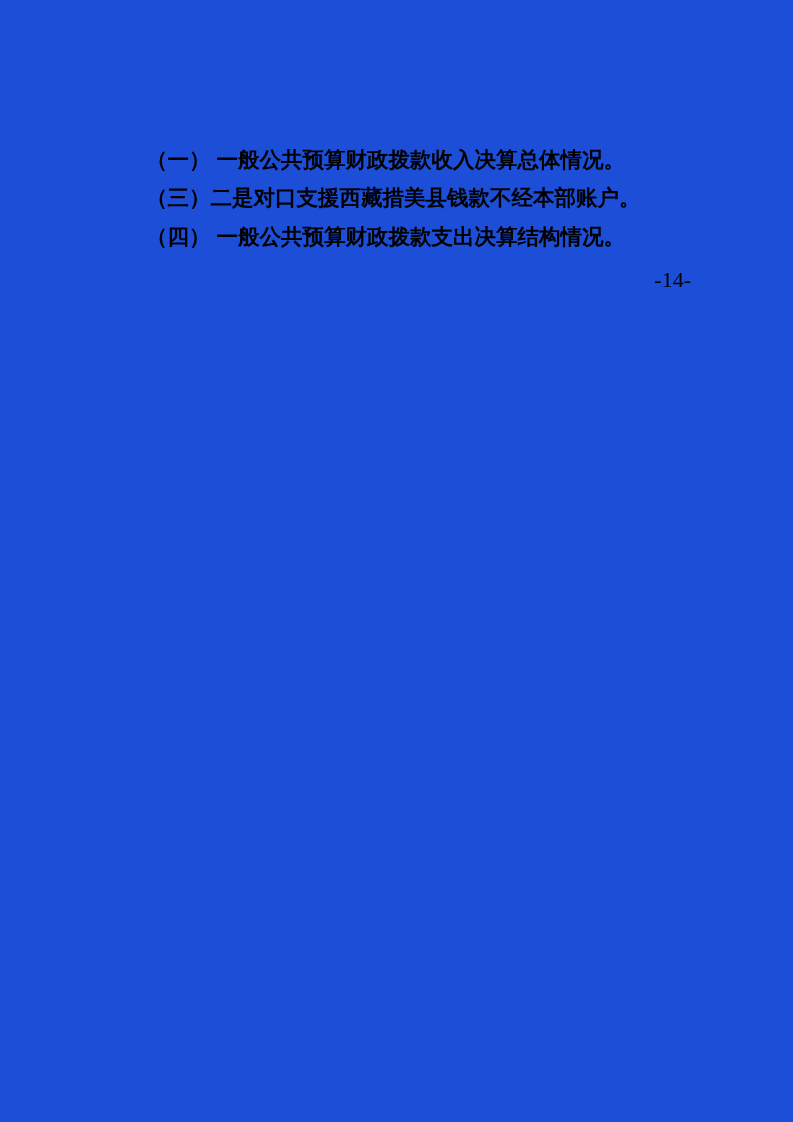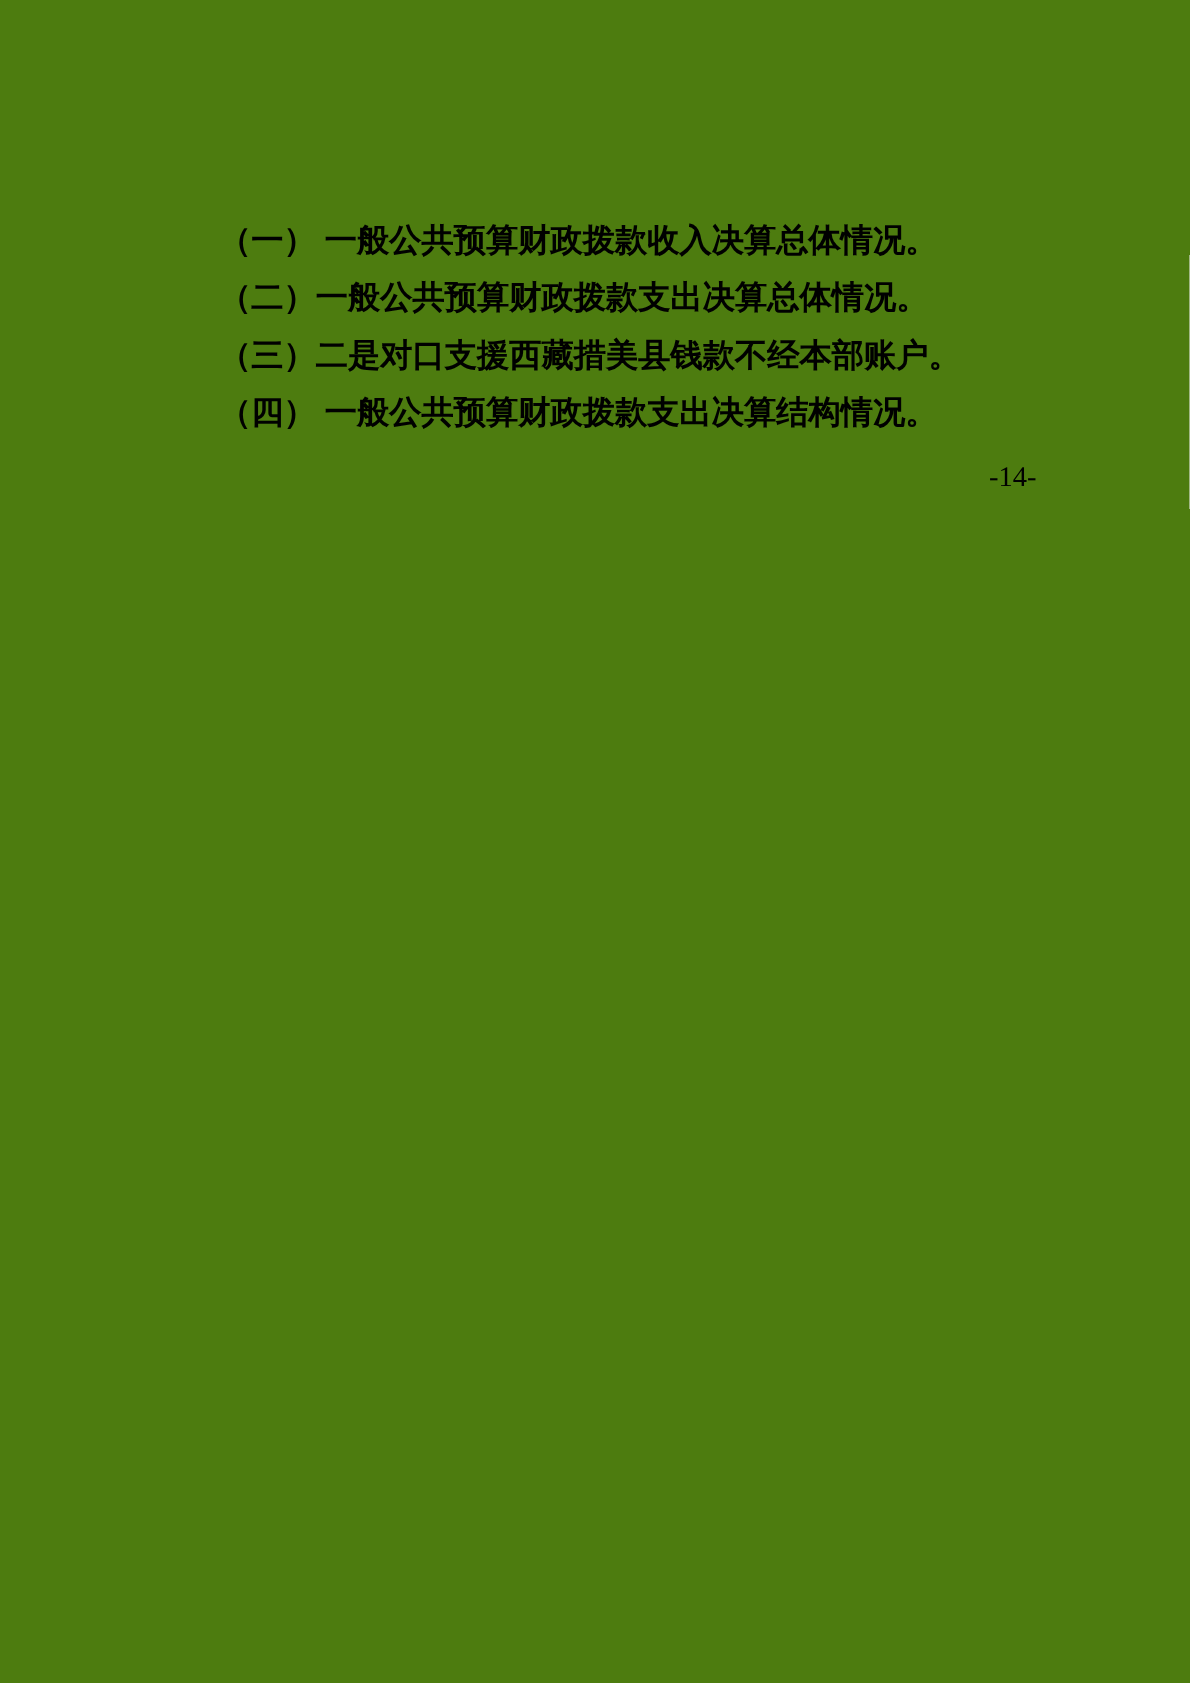--- a/index.html
+++ b/index.html
@@ -5,21 +5,21 @@
   html, body {
     margin: 0;
     padding: 0;
     background: #e8e8e8;
   }
   .page {
     position: relative;
     width: 793px;
     height: 1122px;
     margin: 0 auto;
-    background: #4d7c0f;
+    background: #1d4ed8;
     color: #000000;
     overflow: hidden;
   }
   .content {
     position: absolute;
     left: 106px;
     top: 141px;
     width: 585px;
     font-family: "Liberation Serif", "DejaVu Serif", serif;
     font-size: 21px;
@@ -41,34 +41,33 @@
     padding: 0;
     text-indent: 42px;
   }
   .seg-bold {
     font-weight: bold;
     font-family: "Liberation Sans", "DejaVu Sans", sans-serif;
   }
   .page-number {
     margin-top: 5px;
     text-align: right;
-    font-size: 19px;
+    font-size: 22px;
     line-height: 38.4px;
     font-family: "Liberation Serif", "DejaVu Serif", serif;
   }
 </style>
 </head>
 <body>
 
 <div class="page">
   <div class="content">
 
     <h3 class="heading">（一） 一般公共预算财政拨款收入决算总体情况。</h3>
 
-    <h3 class="heading">（二）一般公共预算财政拨款支出决算总体情况。</h3>
 
     <h3 class="heading">（三）二是对口支援西藏措美县钱款不经本部账户。</h3>
 
     <h3 class="heading">（四） 一般公共预算财政拨款支出决算结构情况。</h3>
 
     <div class="page-number">-14-</div>
   </div>
 </div>
 
 </body></html>

